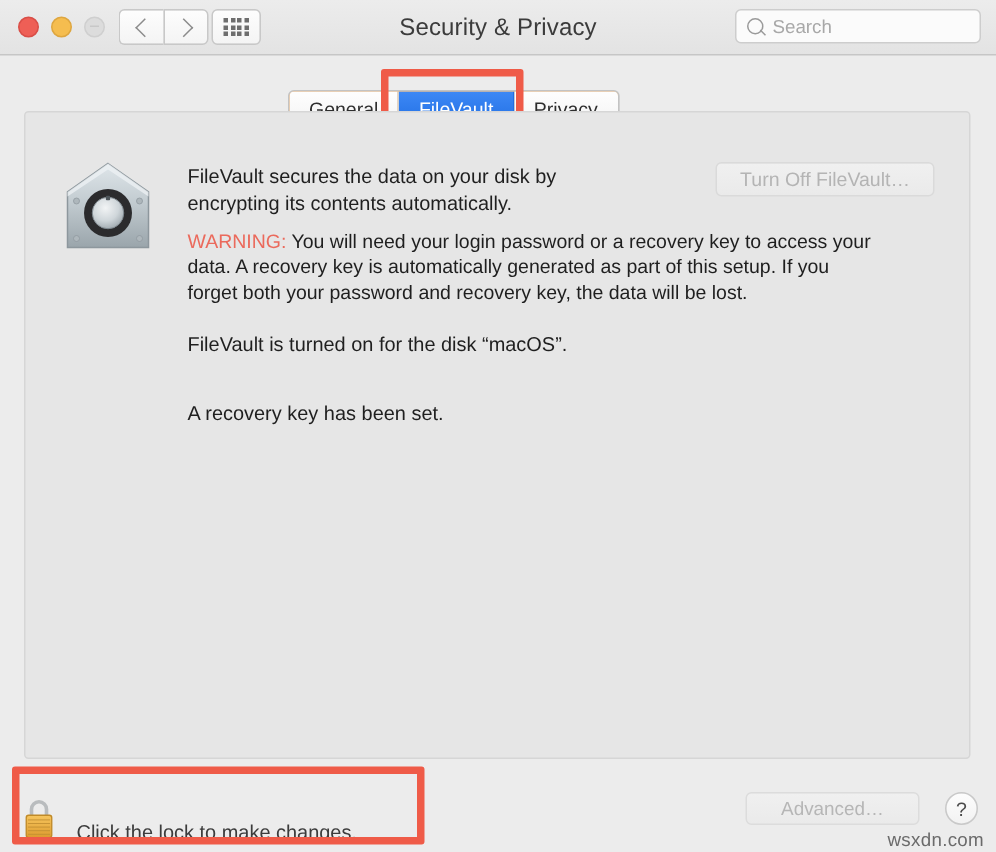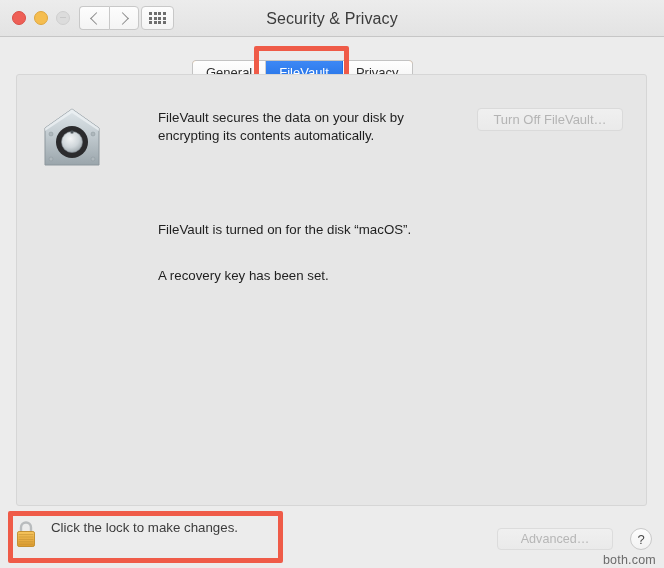--- a/index.html
+++ b/index.html
@@ -179,21 +179,20 @@
     left: 22px; top: 30px;
     width: 66px; height: 66px;
   }
 
   .body-copy {
     position: absolute;
     left: 108px;
     font-size: 13.3px;
     color: #1f1f1f;
     line-height: 18px;
-    margin-left: 33px;
   }
   .intro { top: 34px; width: 300px; }
   .warning { top: 77px; width: 460px; line-height: 17px; font-size: 13px; }
   .warnlabel { color: #eb6a5c; }
   .status1 { top: 146px; width: 430px; }
   .status2 { top: 192px; width: 430px; }
 
   .turnoff {
     position: absolute;
     right: 23px; top: 33px;
@@ -206,21 +205,21 @@
     font-size: 13px;
     color: #b4b4b4;
   }
 
   
   .lockrow {
     position: absolute;
     left: 13px; top: 520px;
     height: 42px;
     display: flex;
-    align-items: flex-start;
+    align-items: flex-end;
   }
   .lockicon { width: 26px; height: 30px; position: relative; flex: none; }
   .lockmsg {
     font-size: 13.3px;
     color: #3c3c3c;
     margin-left: 12px;
   }
 
   .advanced {
     position: absolute;
@@ -287,20 +286,24 @@
         <i></i>
         <i></i>
         <i></i>
         <i></i>
         <i></i>
     </span>
   </div>
 
   <div class="wintitle">Security &amp; Privacy</div>
 
+  <div class="searchfield">
+    <span class="mag"></span>
+    <span class="searchph">Search</span>
+  </div>
 </div>
 
 <div class="tabbar">
   <div class="tab">General</div>
   <div class="tab selected">FileVault</div>
   <div class="tab">Privacy</div>
 </div>
 
 <div class="annot annot-tab"></div>
 
@@ -326,20 +329,23 @@
     <circle cx="33" cy="37" r="10.5" fill="none" stroke="#7d878d" stroke-width="0.6"></circle>
     <rect x="31.6" y="25.5" width="2.8" height="3" rx="0.6" fill="#4e565b"></rect>
     <circle cx="12" cy="29" r="2" fill="#aeb7bc" stroke="#8d979d" stroke-width="0.5"></circle>
     <circle cx="54" cy="29" r="2" fill="#aeb7bc" stroke="#8d979d" stroke-width="0.5"></circle>
     <circle cx="12" cy="54" r="2" fill="#aeb7bc" stroke="#8d979d" stroke-width="0.5"></circle>
     <circle cx="54" cy="54" r="2" fill="#aeb7bc" stroke="#8d979d" stroke-width="0.5"></circle>
   </svg>
 
   <div class="body-copy intro">FileVault secures the data on your disk by encrypting its contents automatically.</div>
 
+  <div class="body-copy warning">
+    <span class="warnlabel">WARNING:</span><span> You will need your login password or a recovery key to access your data. A recovery key is automatically generated as part of this setup. If you forget both your password and recovery key, the data will be lost.</span>
+  </div>
 
   <div class="body-copy status2">A recovery key has been set.</div>
   <div class="body-copy status1">FileVault is turned on for the disk “macOS”.</div>
 
   <div class="turnoff">Turn Off FileVault…</div>
 </div>
 
 <div class="lockrow">
   <svg class="lockicon" viewBox="0 0 26 30">
     <defs>
@@ -358,13 +364,13 @@
       <line x1="5.6" y1="24.2" x2="20.4" y2="24.2"></line>
     </g>
   </svg>
   <span class="lockmsg">Click the lock to make changes.</span>
 </div>
 
 <div class="annot annot-lock"></div>
 
 <div class="advanced">Advanced…</div>
 <div class="helpbtn">?</div>
-<div class="watermark">both.com</div>
+<div class="watermark">wsxdn.com</div>
 
 </body></html>

